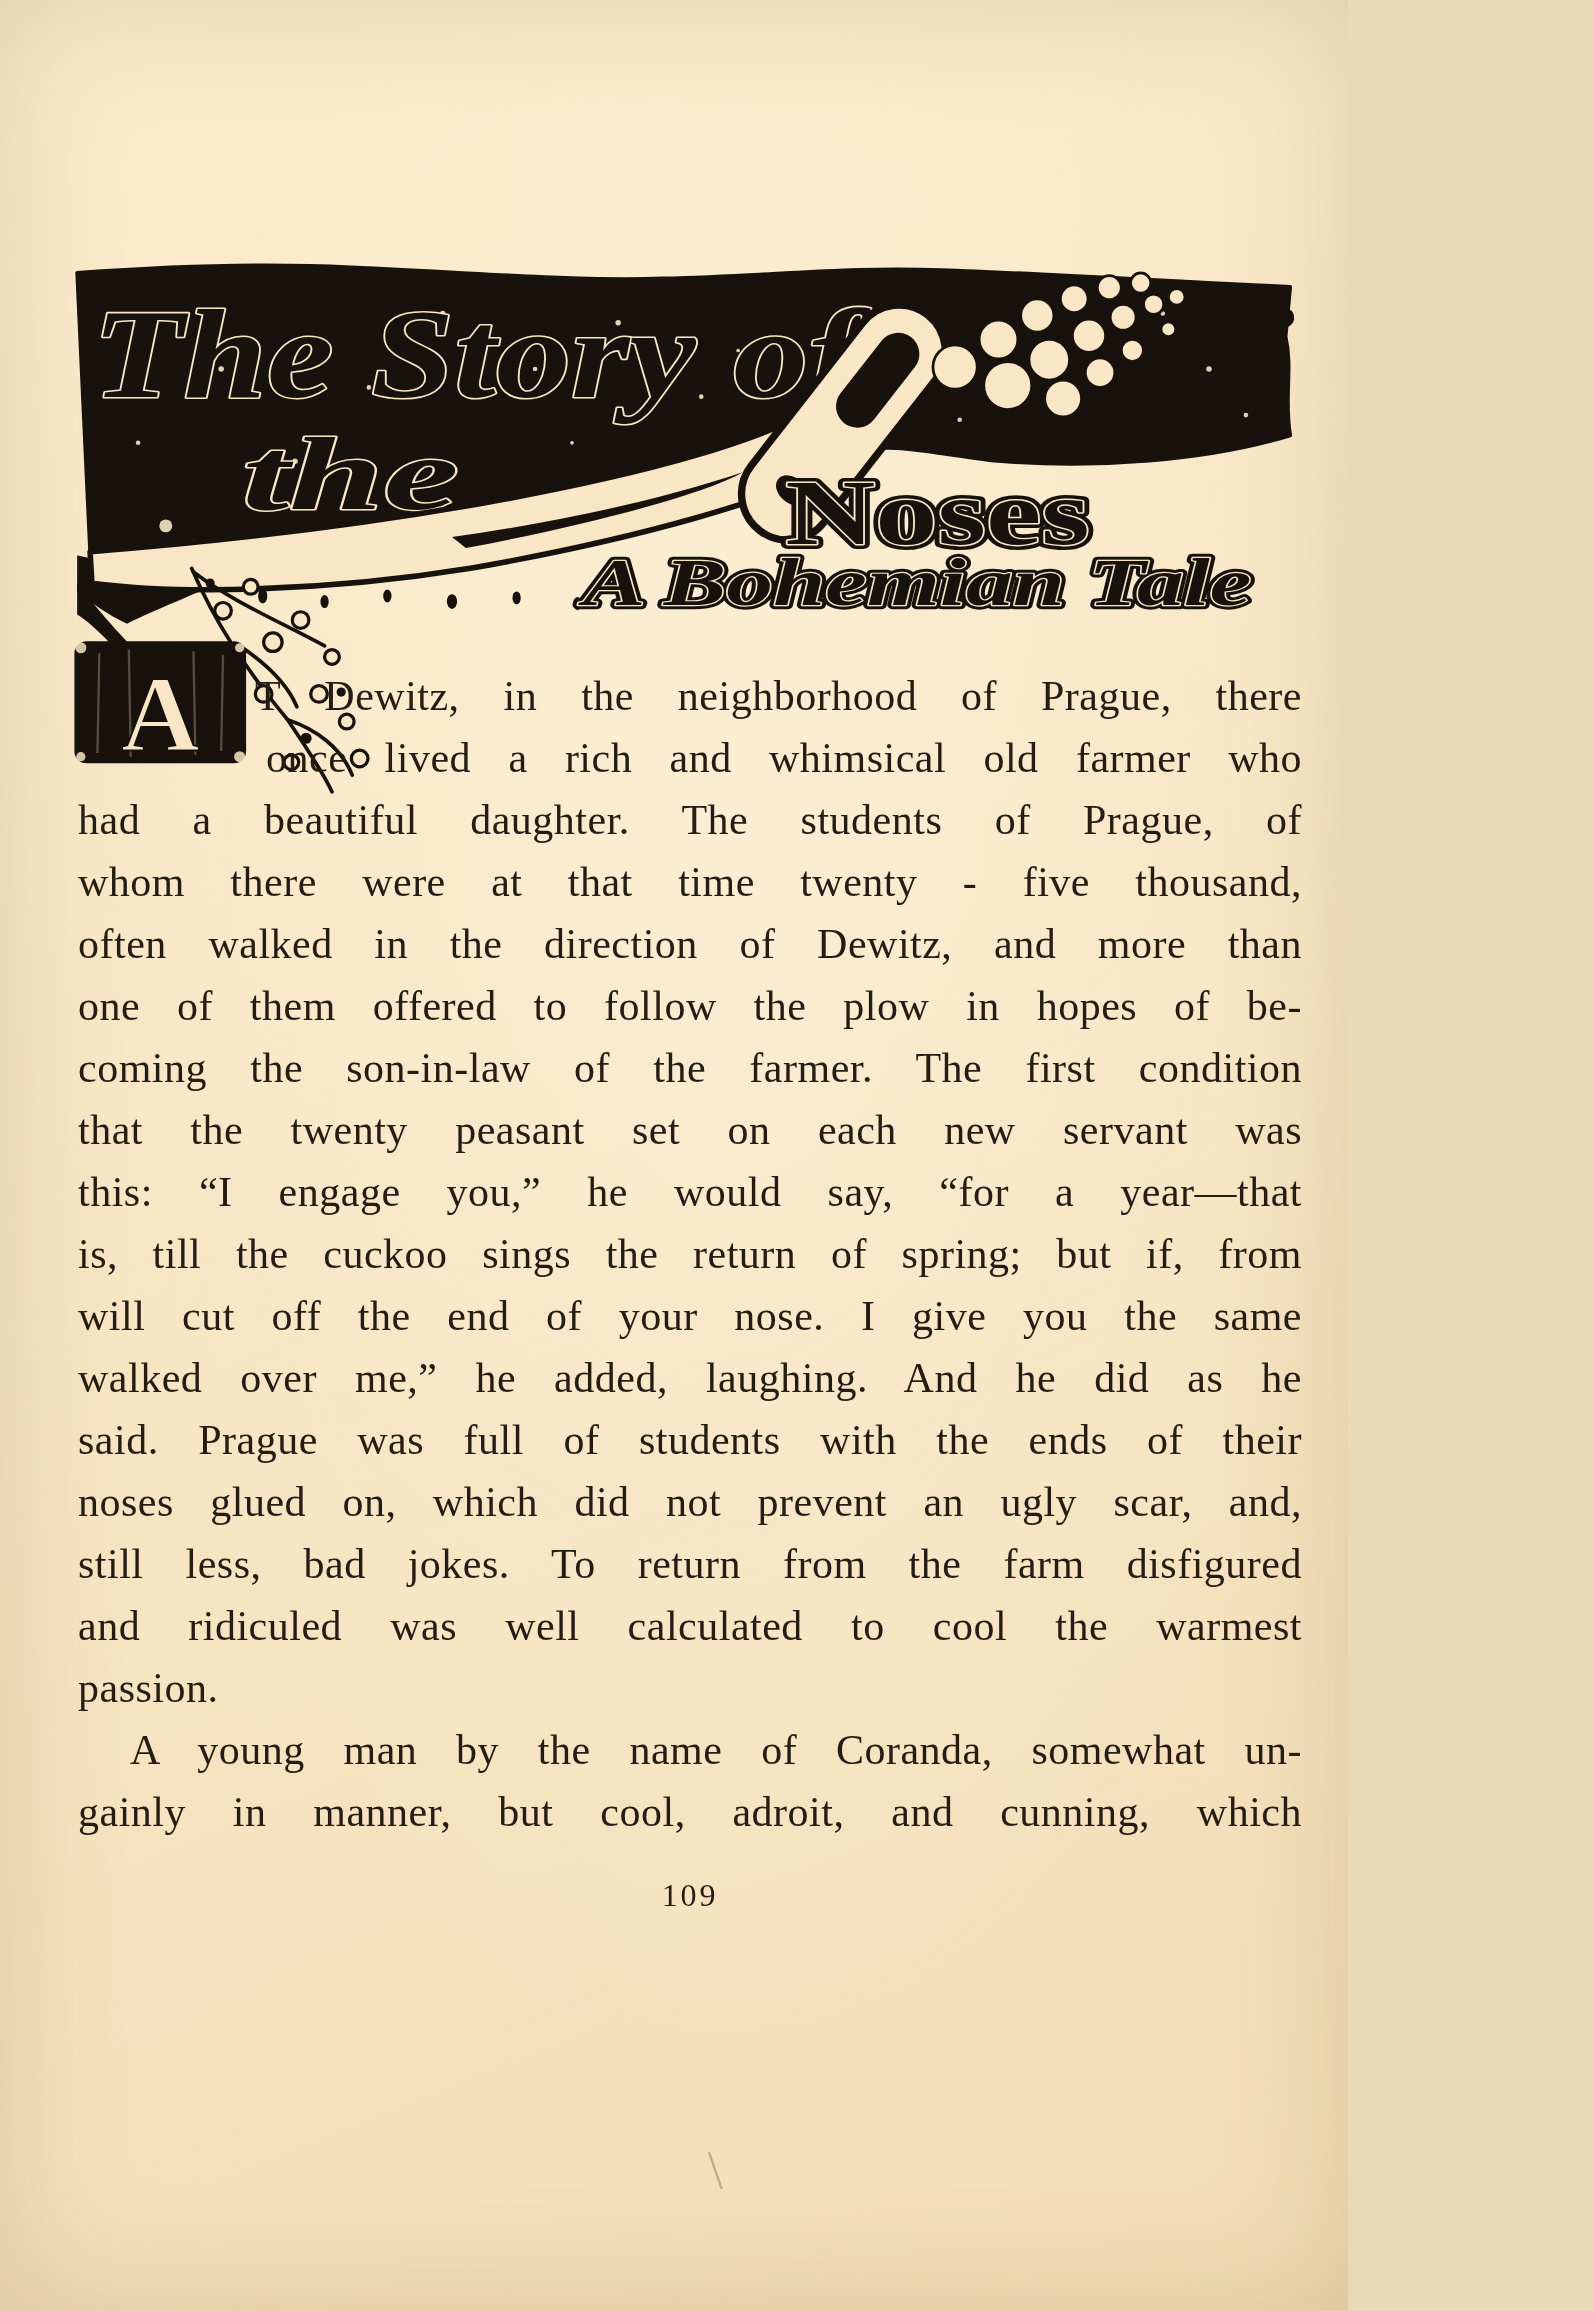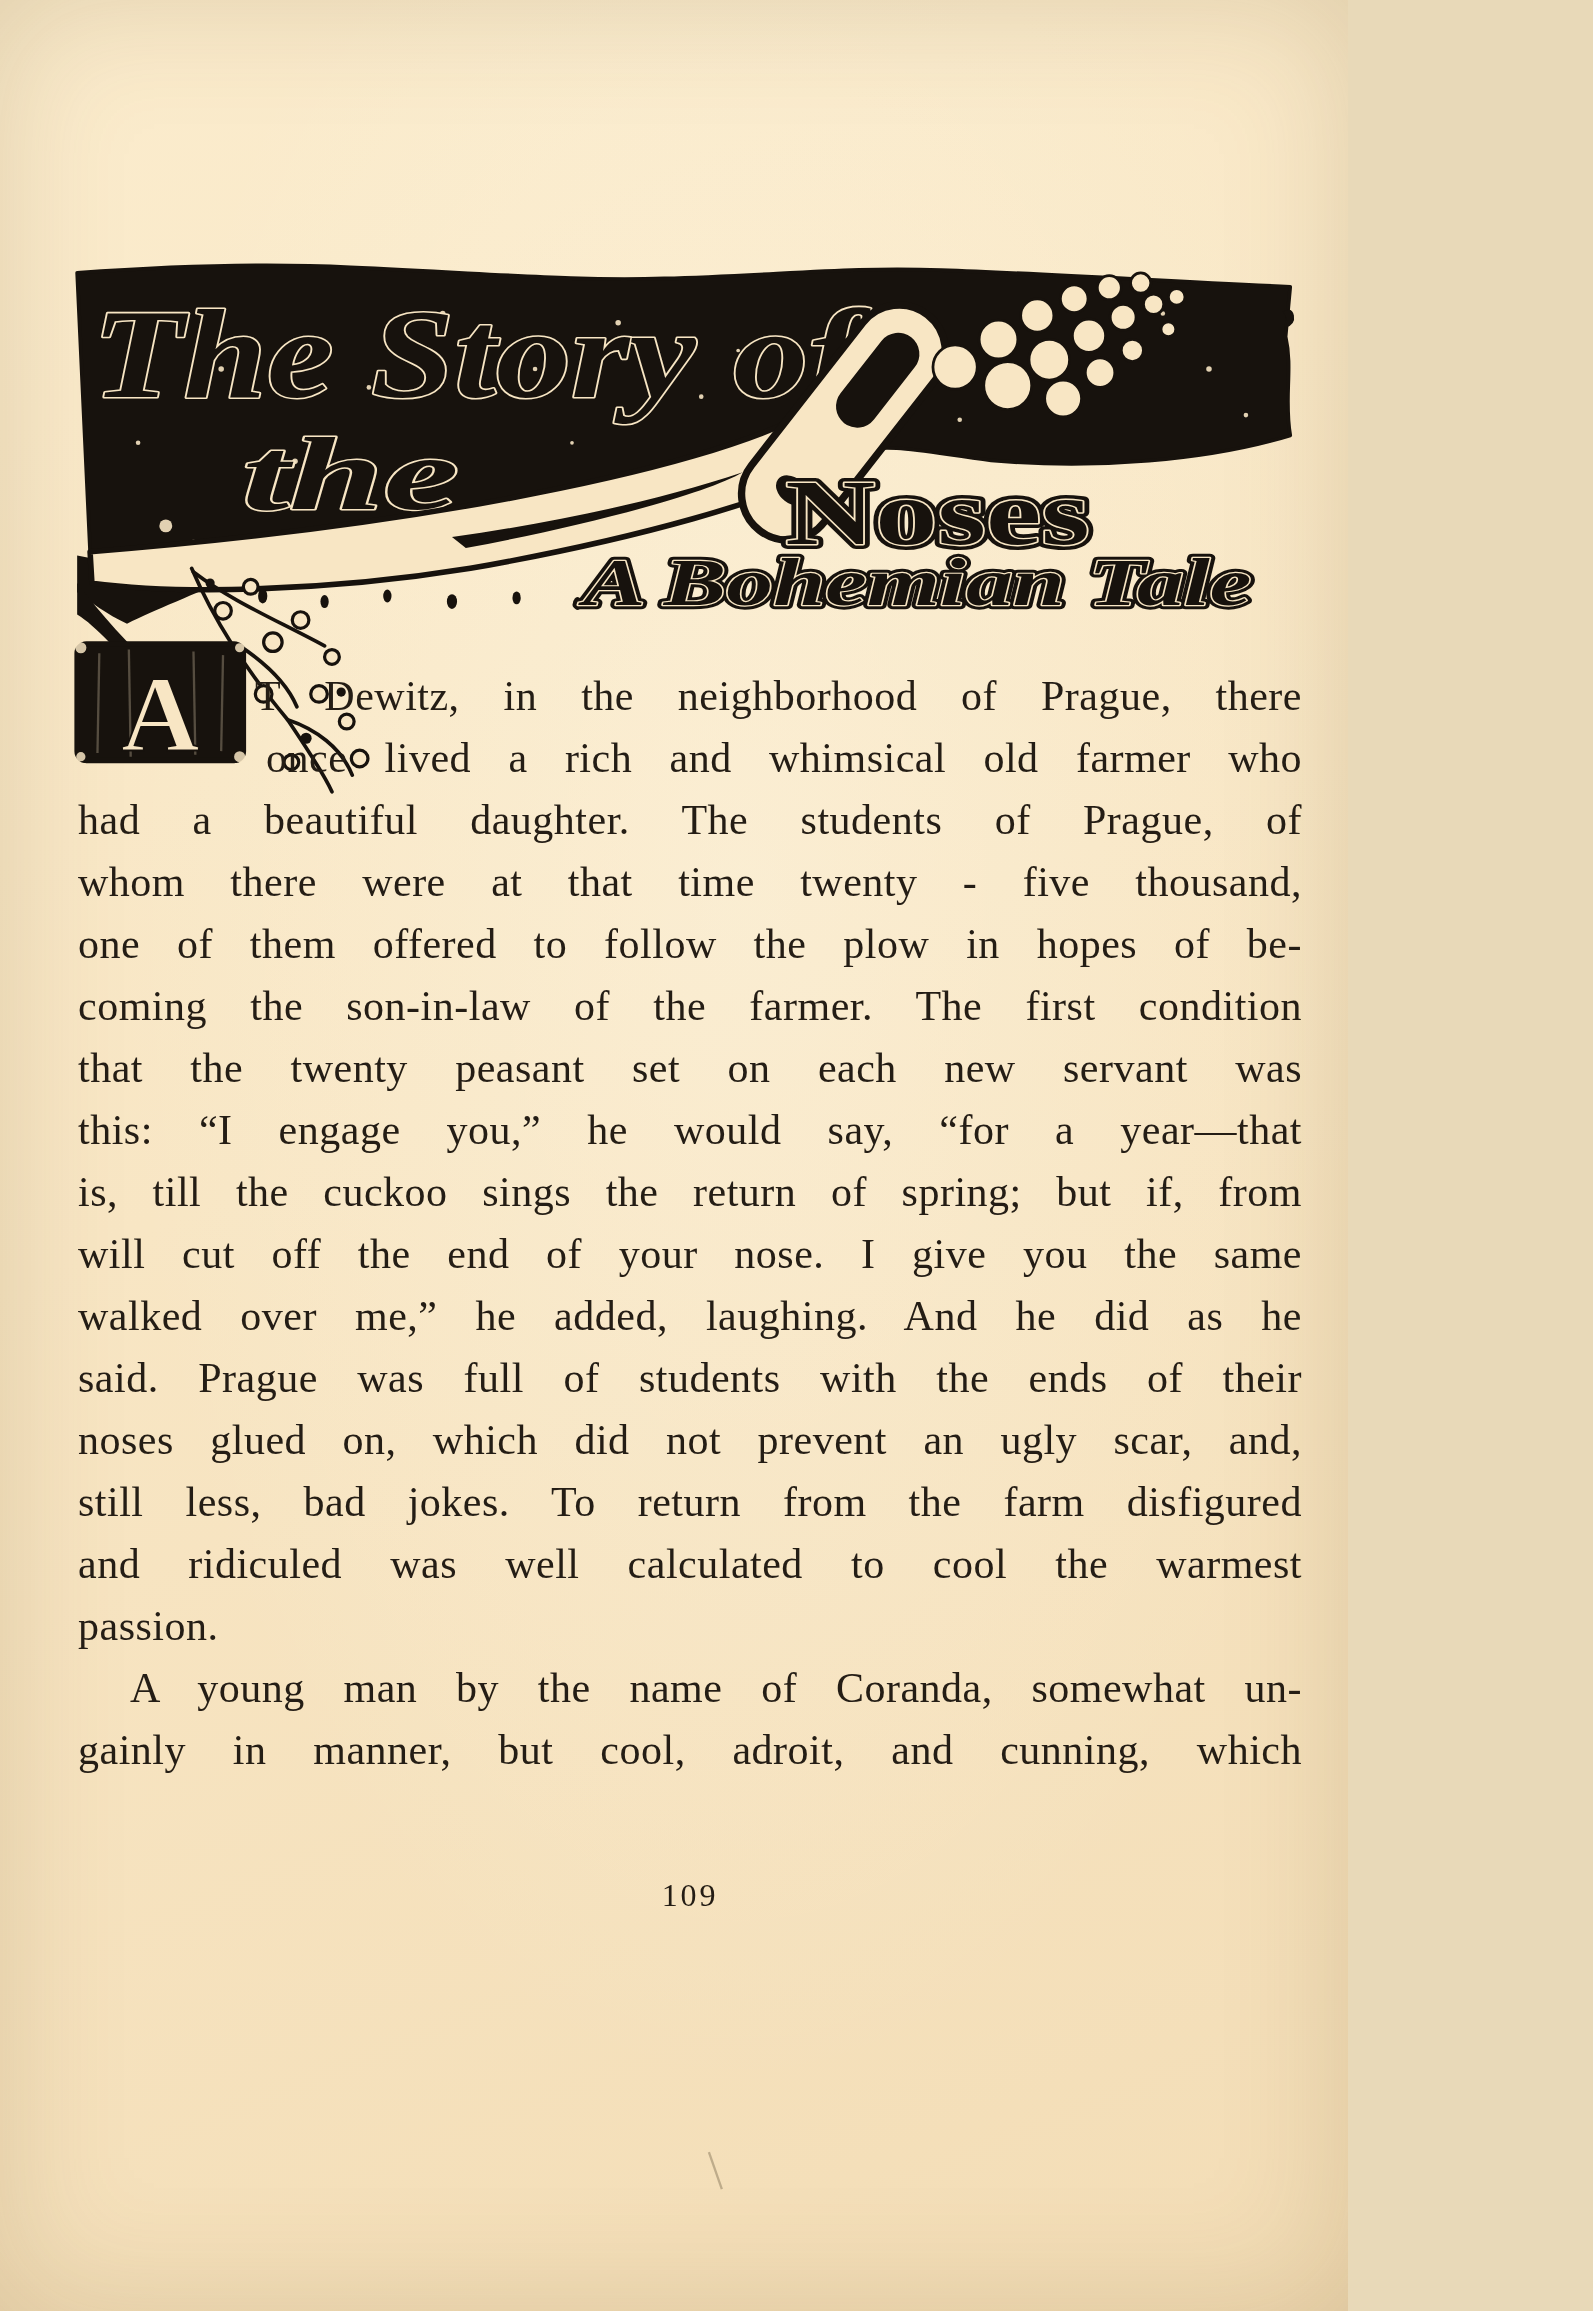--- a/index.html
+++ b/index.html
@@ -174,20 +174,21 @@
       </g>
       <text x="114" y="534" text-anchor="middle" font-family="Liberation Serif, serif" font-weight="bold" font-size="118" fill="#f8e6c4" stroke="#17120d" stroke-width="2">A</text>
     </g>
   </svg>
 
   <div class="textblock">
     <div class="line pl1">T Dewitz, in the neighborhood of Prague, there</div>
     <div class="line pl2">once lived a rich and whimsical old farmer who</div>
     <div class="line">had a beautiful daughter. The students of Prague, of</div>
     <div class="line">whom there were at that time twenty - five thousand,</div>
+    <div class="line">often walked in the direction of Dewitz, and more than</div>
     <div class="line">one of them offered to follow the plow in hopes of be-</div>
     <div class="line">coming the son-in-law of the farmer. The first condition</div>
     <div class="line">that the twenty peasant set on each new servant was</div>
     <div class="line">this: “I engage you,” he would say, “for a year—that</div>
     <div class="line">is, till the cuckoo sings the return of spring; but if, from</div>
     <div class="line">will cut off the end of your nose. I give you the same</div>
     <div class="line">walked over me,” he added, laughing. And he did as he</div>
     <div class="line">said. Prague was full of students with the ends of their</div>
     <div class="line">noses glued on, which did not prevent an ugly scar, and,</div>
     <div class="line">still less, bad jokes. To return from the farm disfigured</div>

